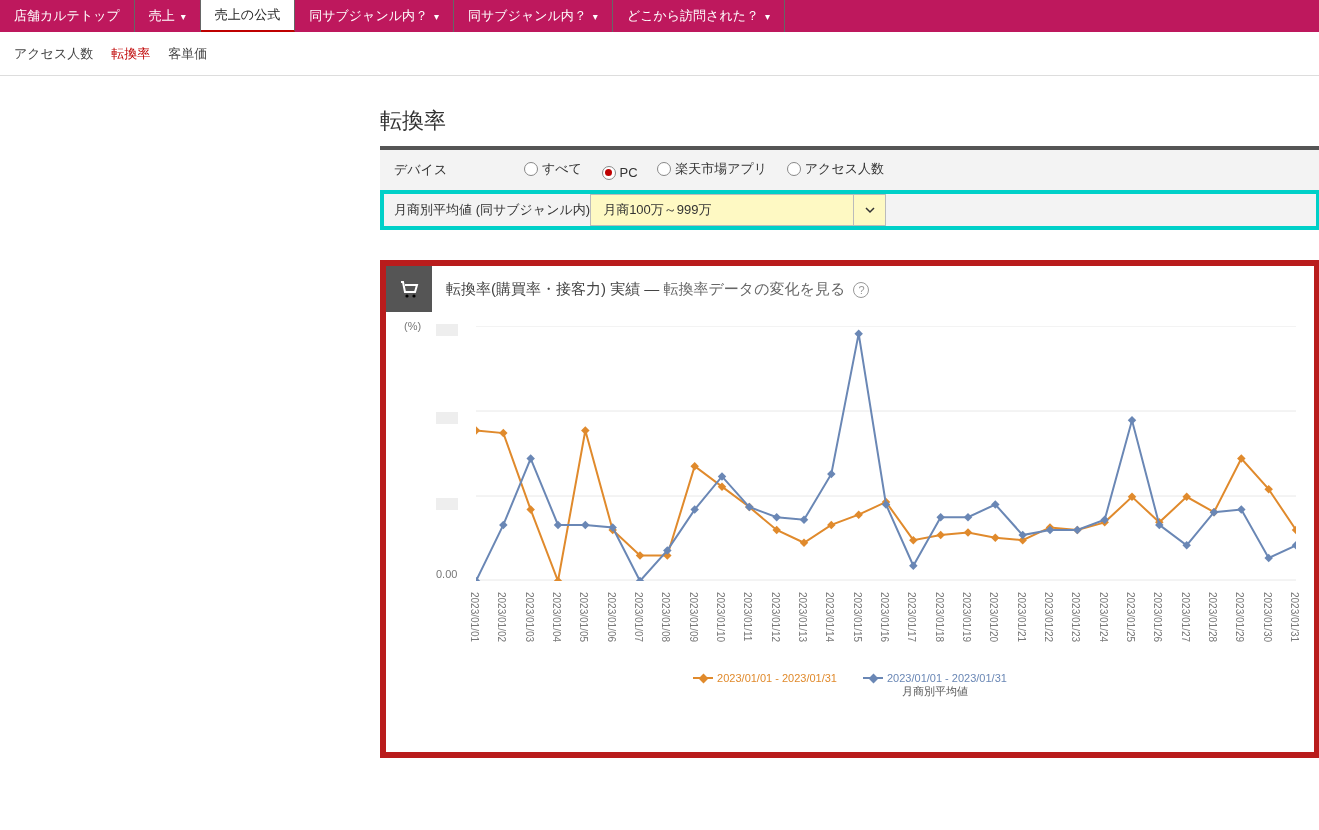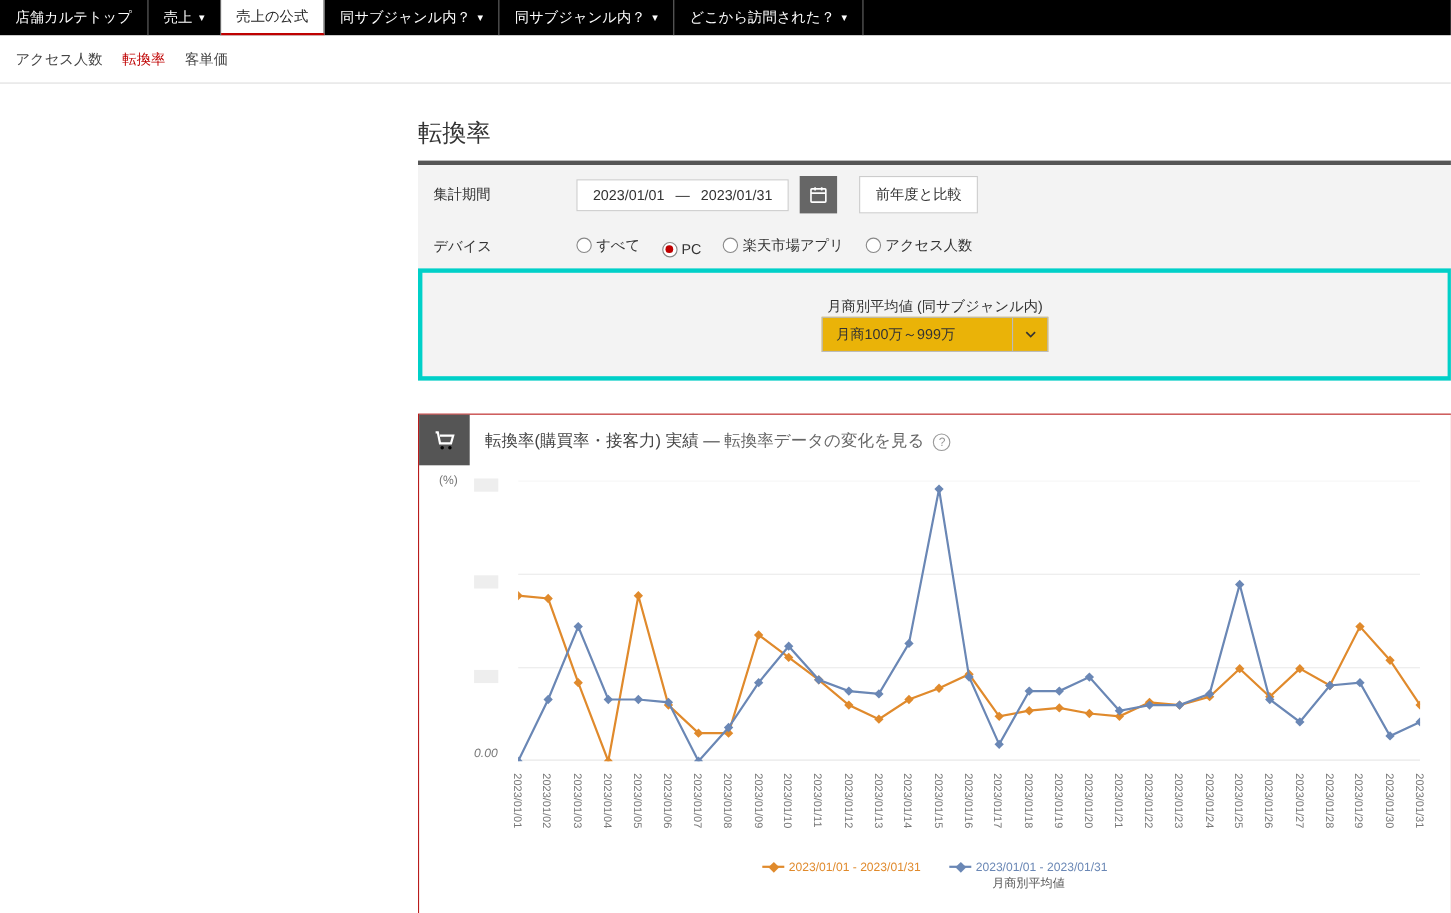--- a/index.html
+++ b/index.html
@@ -1,19 +1,19 @@
 <!DOCTYPE html>
 <html><head>
 <meta charset="utf-8">
 <style>
   * { box-sizing: border-box; margin: 0; padding: 0; }
   body { font-family: "Hiragino Kaku Gothic ProN", "Meiryo", sans-serif; font-size: 13px; color: #333; background: #fff; width: 1319px; }
 
   
-  .nav1 { background: #000000; height: 32px; display: flex; align-items: stretch; }
+  .nav1 { background: #be185d; height: 32px; display: flex; align-items: stretch; }
   .nav1 .tab { padding: 0 14px; display: flex; align-items: center; color: #fff; border-right: 1px solid #666; cursor: pointer; }
   .nav1 .tab.active { background: #fff; color: #222; border-bottom: 2px solid #bf0000; }
   .nav1 .chev { margin-left: 6px; font-size: 10px; }
 
   .nav2 { height: 44px; display: flex; align-items: center; border-bottom: 1px solid #ddd; padding-left: 14px; gap: 18px; }
   .nav2 .sub { color: #444; cursor: pointer; }
   .nav2 .sub.active { color: #bf0000; }
 
   .page-wrap { padding: 30px 0 0 380px; width: 1319px; }
 
@@ -26,36 +26,36 @@
   .row .lbl { width:130px; font-size:13px; }
   .date-box { display:flex; align-items:center; gap:10px; }
   .date-field { background:#fff; border:1px solid #ccc; padding:6px 14px; display:flex; align-items:center; gap:10px; }
   .cal-btn { width:34px; height:34px; background:#666; display:flex; align-items:center; justify-content:center; }
   .cmp-btn { background:#fff; border:1px solid #ccc; padding:7px 14px; margin-left:10px; cursor:pointer; }
 
   .radio { display:inline-flex; align-items:center; gap:4px; margin-right:16px;text-align:center; }
   .radio .dot { width:14px; height:14px; border:1px solid #888; border-radius:50%; display:inline-flex; align-items:center; justify-content:center; background:#fff;}
   .radio.selected .dot::after{ content:""; width:7px; height:7px; background:#bf0000; border-radius:50%;}
 
-  .highlight-row { border:4px solid #00d0c8; padding:22px 10px; display:flex; align-items:center;flex-direction:column; }
-  .select-box { background:#eab308; border:1px solid #bbb; width:206px; height:32px; display:flex; align-items:center; justify-content:space-between; padding:0 0 0 12px;}
+  .highlight-row { border:4px solid #00d0c8; padding:0 10px; display:flex; align-items:center; }
+  .select-box { background:#fef9c3; border:1px solid #bbb; width:296px; height:32px; display:flex; align-items:center; justify-content:space-between; padding:0 0 0 12px;}
   .select-box .arrow-part{ width:32px; height:100%; border-left:1px solid #bbb; display:flex; align-items:center; justify-content:center;}
 
   
-  .card { width:940px; border:1px solid #b91c1c; margin-top:30px; }
+  .card { width:940px; border:6px solid #b91c1c; margin-top:30px; }
   .card-head { height:46px; display:flex; align-items:center; }
   .card-head .icon-sq{ width:46px; height:46px; background:#555; display:flex; align-items:center; justify-content:center; margin-right:14px;}
   .card-head .ttl{ font-size:15px; color:#444; }
   .card-head .link{ color:#666; }
   .help-ic{ display:inline-flex; width:16px; height:16px; border:1px solid #999; border-radius:50%; font-size:11px; align-items:center; justify-content:center; color:#999; margin-left:4px;}
 
   .chart-area{ position:relative; height:440px; }
   .yunit{ position:absolute; left:18px; top:8px; font-size:11px; color:#777;}
   .plot{ position:absolute; left:90px; top:14px; width:820px; height:255px; }
-  .zero-lbl{ position:absolute; left:50px; top:256px; font-size:11px; color:#777;font-style:italic;}
+  .zero-lbl{ position:absolute; left:50px; top:256px; font-size:11px; color:#777;}
   .tick-hide{ position:absolute; left:50px; width:22px; height:12px; background:#eee;}
   .xticks{ position:absolute; top:280px; left:90px; width:820px; height:80px;}
   .xtick{ position:absolute; top:0; font-size:10px; color:#777; transform-origin: top left; transform: rotate(90deg); white-space:nowrap;}
   .legend{ position:absolute; top:360px; left:0; width:100%; display:flex; justify-content:center; gap:26px; font-size:11px; color:#555;}
   .legend .swatch{ display:inline-block; width:20px; height:0; border-top:2px solid; position:relative; top:-3px; margin-right:4px;}
   .legend .swatch::after{ content:""; position:absolute; left:7px; top:-4px; width:7px; height:7px; transform:rotate(45deg); background:currentColor;}
   .legend .orange{ color:#e08a2c;}
   .legend .blue{ color:#6a87b5;}
   .legend .blue .sub2{ display:block; text-align:center; color:#555;}
 
@@ -97,39 +97,20 @@
   <span class="sub">アクセス人数</span>
   <span class="sub active">転換率</span>
   <span class="sub">客単価</span>
 </div>
 
 <div class="page-wrap">
   <h2 class="page-title">転換率</h2>
   <div class="title-underline"></div>
 
   <div class="panel">
-    <div class="row">
-      <div class="lbl">集計期間</div>
-      <div class="date-box">
-        <div class="date-field">
-          <span>2023/01/01</span>
-          <span>―</span>
-          <span>2023/01/31</span>
-        </div>
-        <div class="cal-btn">
-          <svg width="18" height="18" viewBox="0 0 24 24" fill="#fff">
-              <rect x="3" y="5" width="18" height="16" rx="1" fill="none" stroke="#fff" stroke-width="2"></rect>
-              <line x1="3" y1="10" x2="21" y2="10" stroke="#fff" stroke-width="2"></line>
-              <line x1="8" y1="3" x2="8" y2="7" stroke="#fff" stroke-width="2"></line>
-              <line x1="16" y1="3" x2="16" y2="7" stroke="#fff" stroke-width="2"></line>
-            </svg>
-        </div>
-        <div class="cmp-btn">前年度と比較</div>
-      </div>
-    </div>
 
     <div class="row">
       <div class="lbl">デバイス</div>
       <div>
         <span class="radio">
             <span class="dot"></span>
             <span>すべて</span>
           </span>
         <span class="radio selected">
             <span class="dot"></span>

